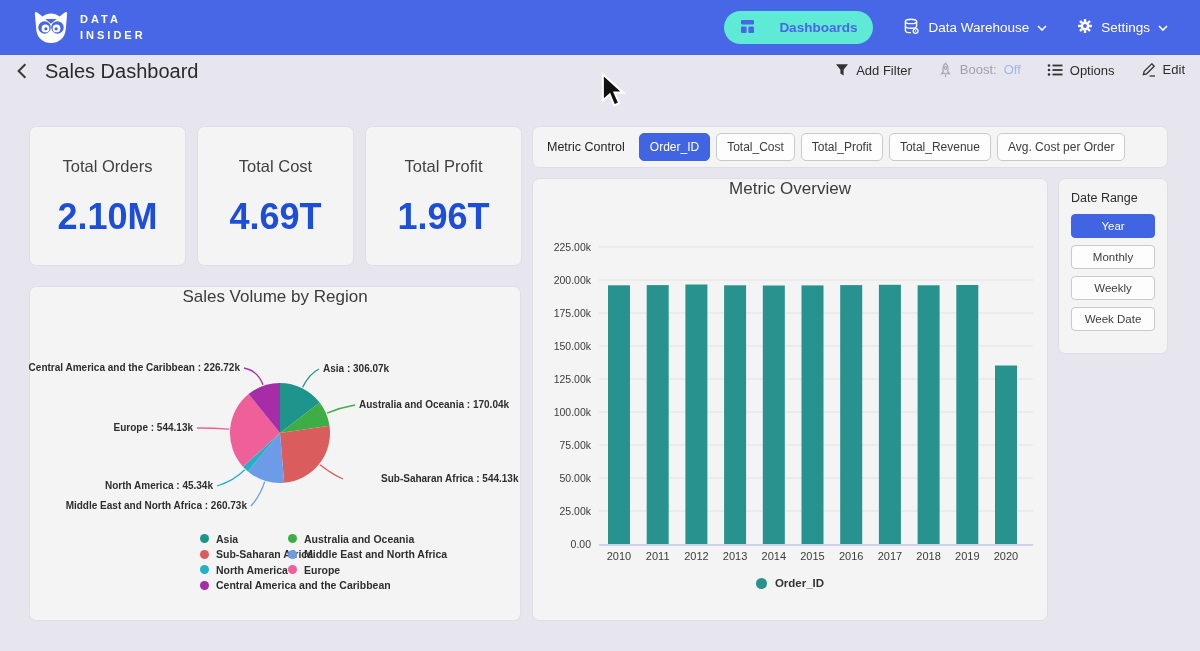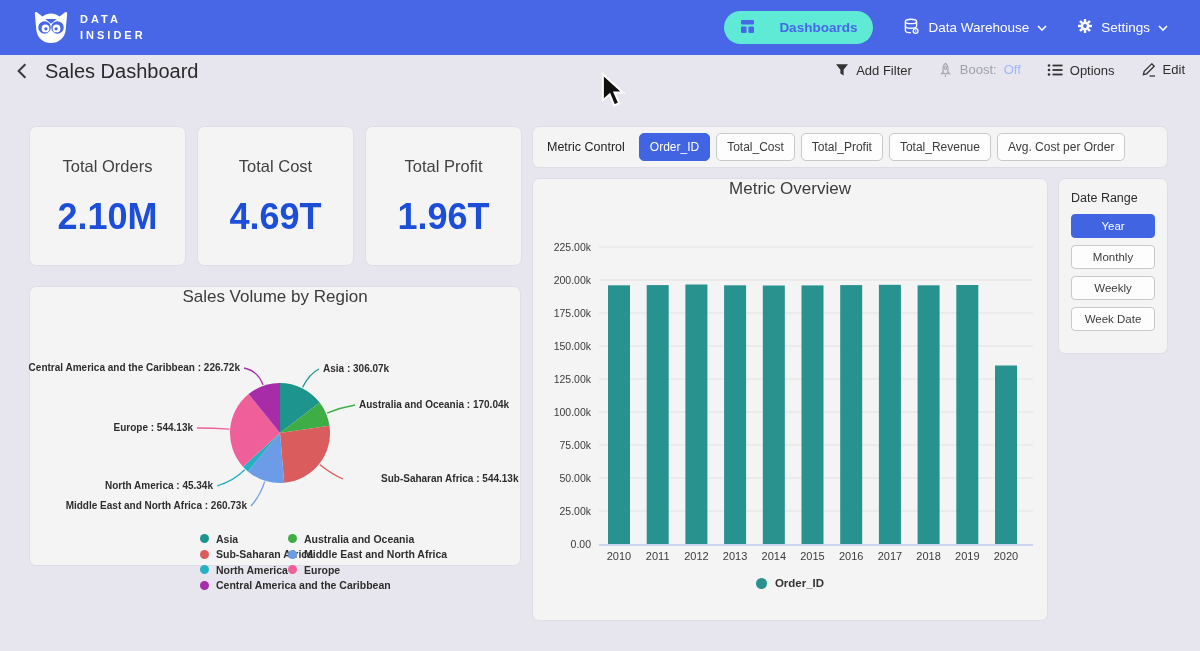--- a/index.html
+++ b/index.html
@@ -36,21 +36,21 @@
   
   .card { position:absolute; background:#f4f4f4; border-radius:6px;
           box-shadow:0 0 0 1px rgba(0,0,0,0.03); }
 
   .kpi { width:155px; height:138px; display:flex; flex-direction:column;
          align-items:center; padding-top:30px; gap:20px; }
   .kpi-label { font-size:16.5px; color:#414141; font-weight:500; }
   .kpi-value { font-size:36px; color:#1d4ed8; font-weight:700; }
 
   
-  #pie-card { left:30px; top:287px; width:490px; height:278px; }
+  #pie-card { left:30px; top:287px; width:490px; height:333px; }
   .chart-title { text-align:center; font-size:17px; font-weight:400; color:#3c3c3c; }
   #pie-area { position:absolute; left:0; top:58px; width:490px; height:180px; }
   #pie-svg { position:absolute; left:0; top:0; }
   .pie-label { position:absolute; font-size:10px; font-weight:700; color:#2e2e2e; white-space:nowrap; }
   #pie-legend { position:absolute; left:0; top:244px; width:490px; }
   .legend-col { position:absolute; top:0; }
   .legend-row { display:flex; align-items:center; gap:7px; height:15.5px; }
   .legend-dot { width:9px; height:9px; border-radius:50%; flex:0 0 9px; }
   .legend-text { font-size:10.5px; font-weight:700; color:#2e2e2e; white-space:nowrap; }
 

